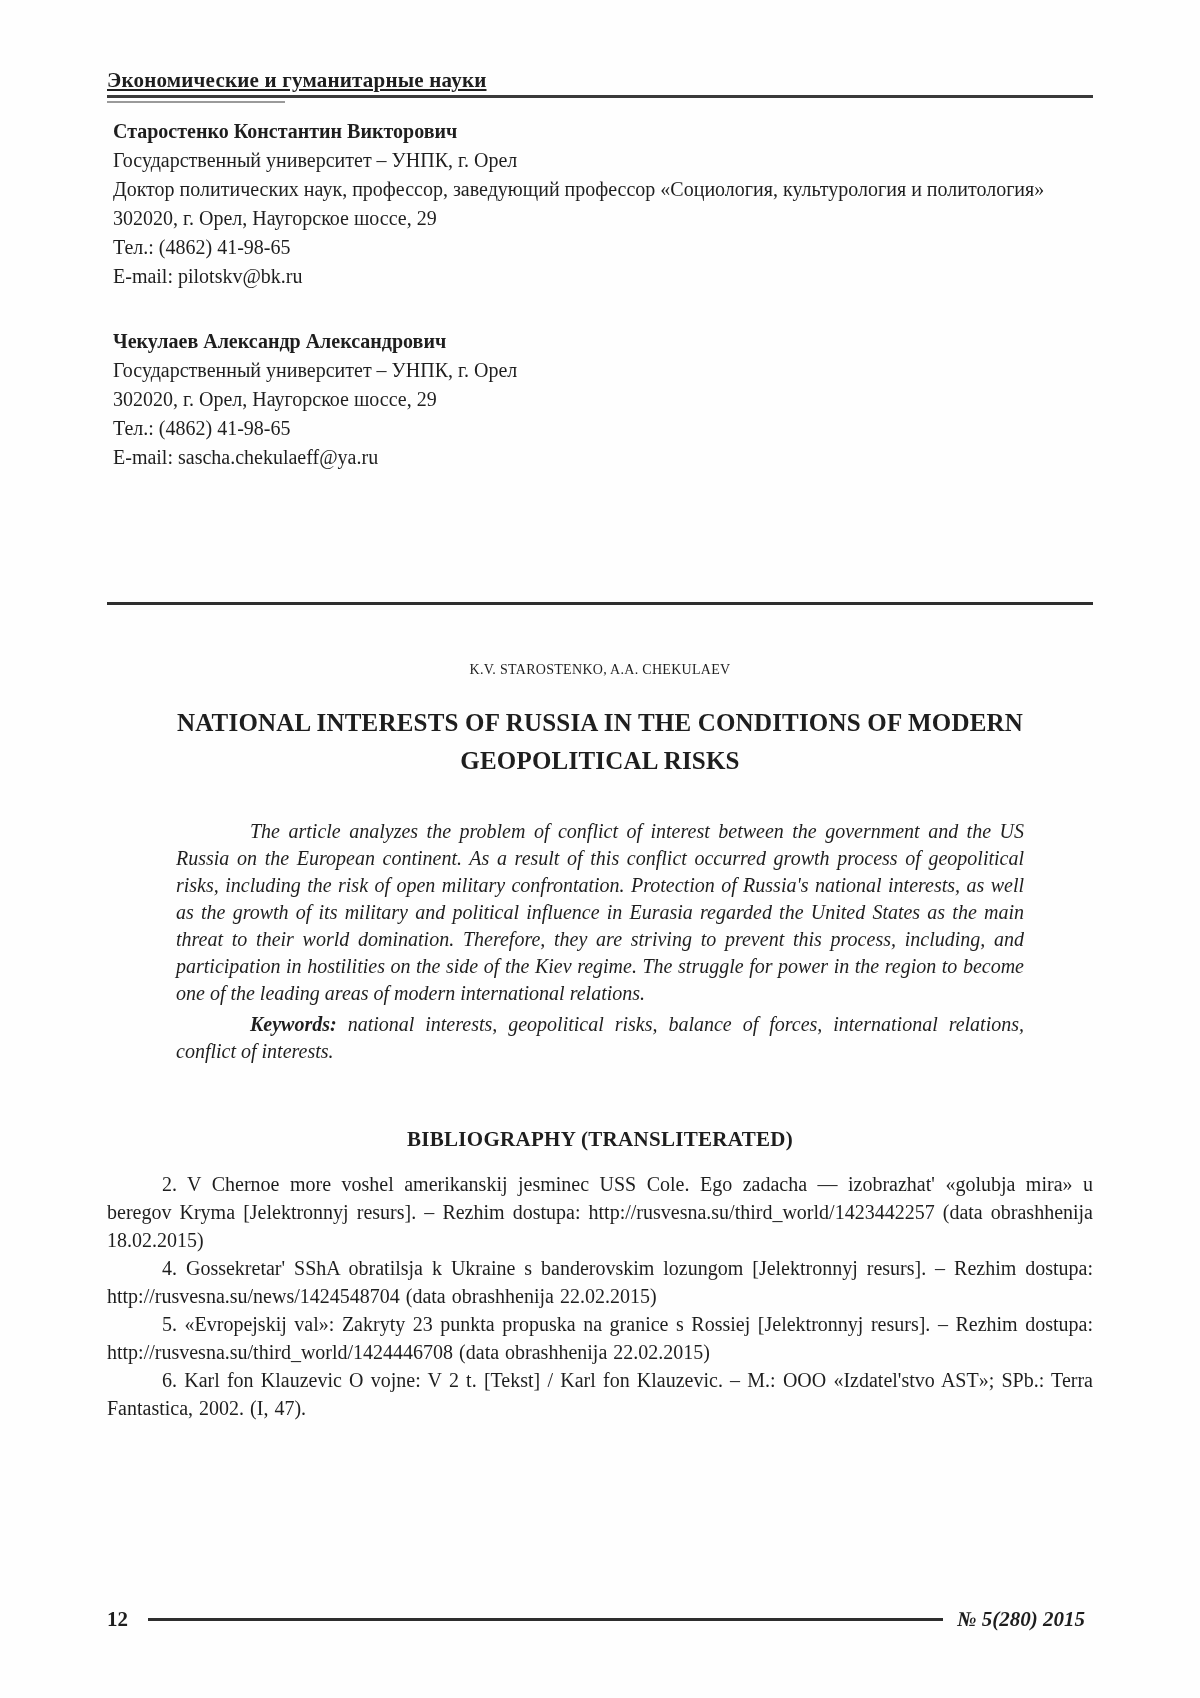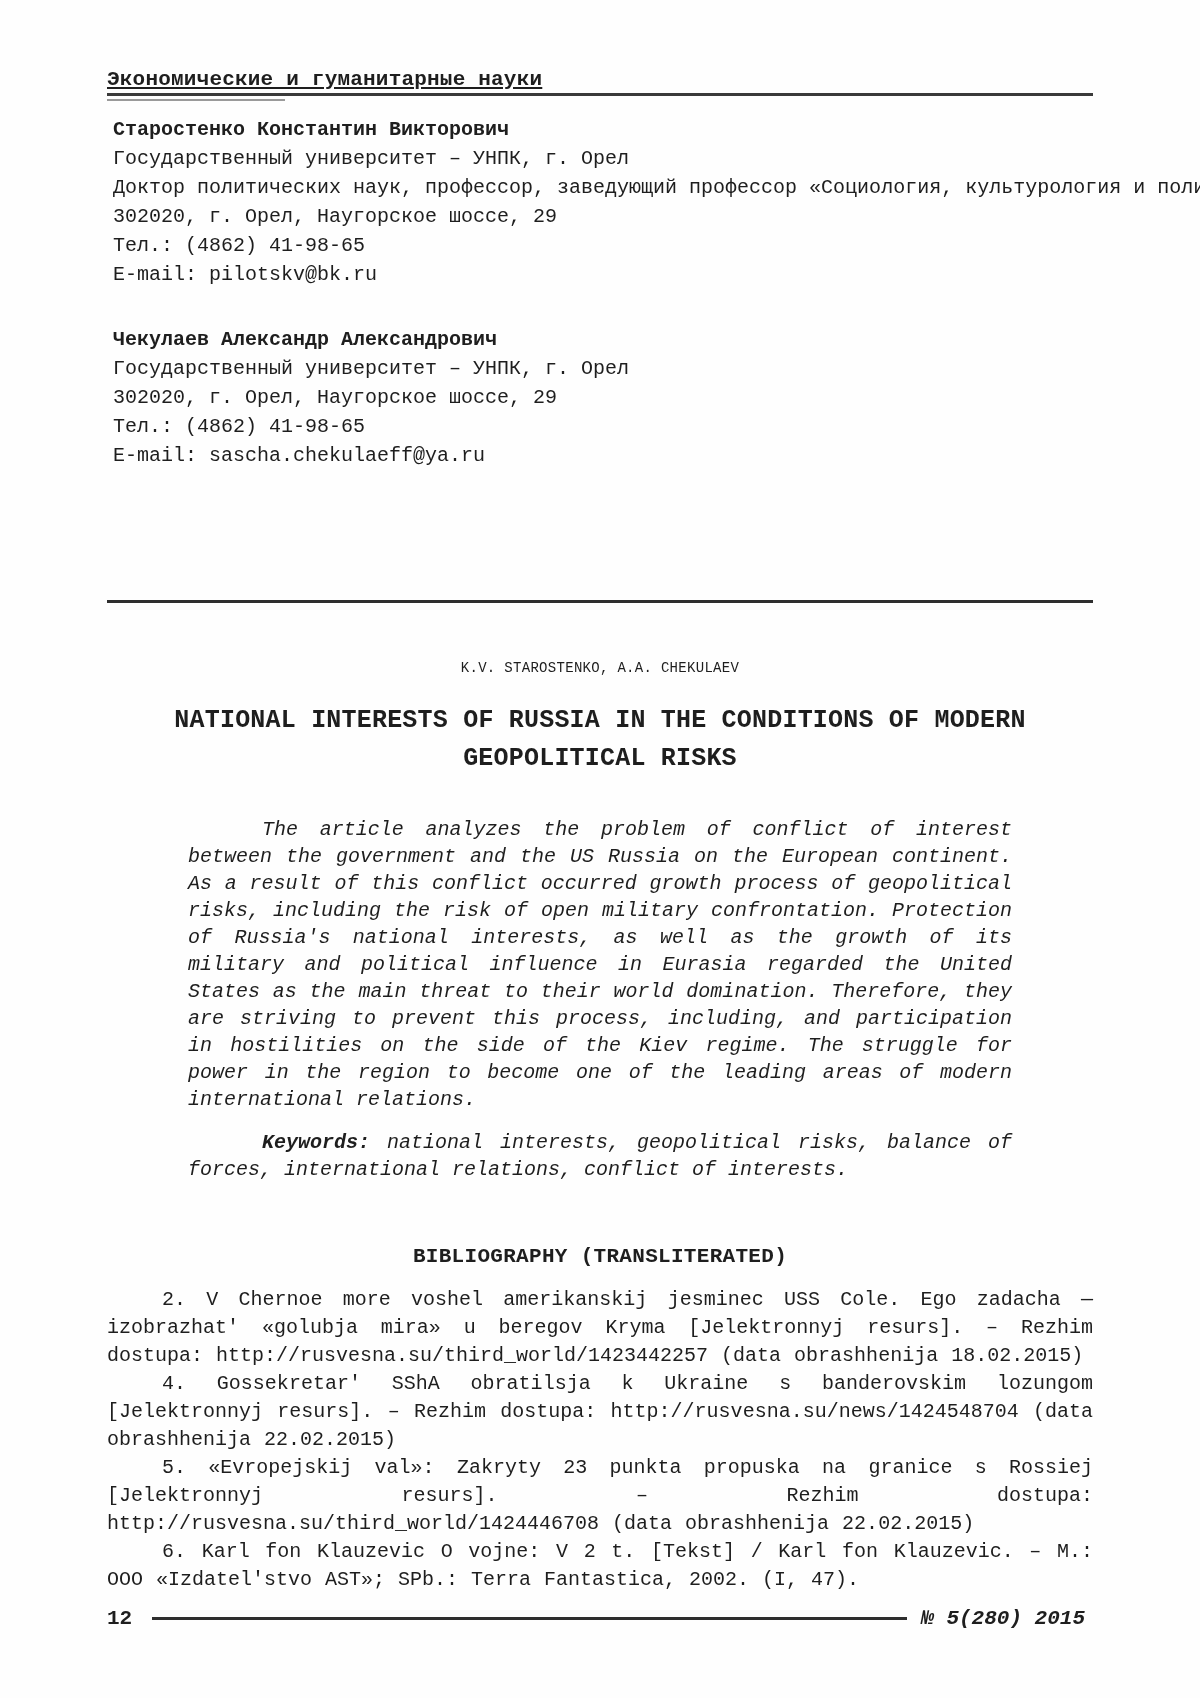--- a/index.html
+++ b/index.html
@@ -8,21 +8,21 @@
     background: #ffffff;
   }
   .page {
     position: relative;
     width: 1200px;
     height: 1698px;
     box-sizing: border-box;
     padding: 0 107px;
     background: #fefefe;
     color: #1e1e1e;
-    font-family: Liberation Mono, monospace;
+    font-family: Liberation Serif, serif;
     overflow: hidden;
   }
 
   
   .journal-header {
     position: relative;
     margin-top: 68px;
     border-bottom: 3px solid #3a3a3a;
     padding-bottom: 2px;
   }
@@ -80,21 +80,21 @@
 
   
   .abstract-block {
     margin: 38px 65px 0 65px;
     font-style: italic;
     font-size: 20px;
     line-height: 27px;
     text-align: justify;
   }
   .abstract-block p {
-    margin: 16px;
+    margin: 4px;
     text-indent: 74px;
   }
   .keywords-label { font-weight: bold; }
 
   
   .bibliography-heading {
     margin-top: 62px;
     text-align: center;
     font-size: 21px;
     font-weight: bold;

